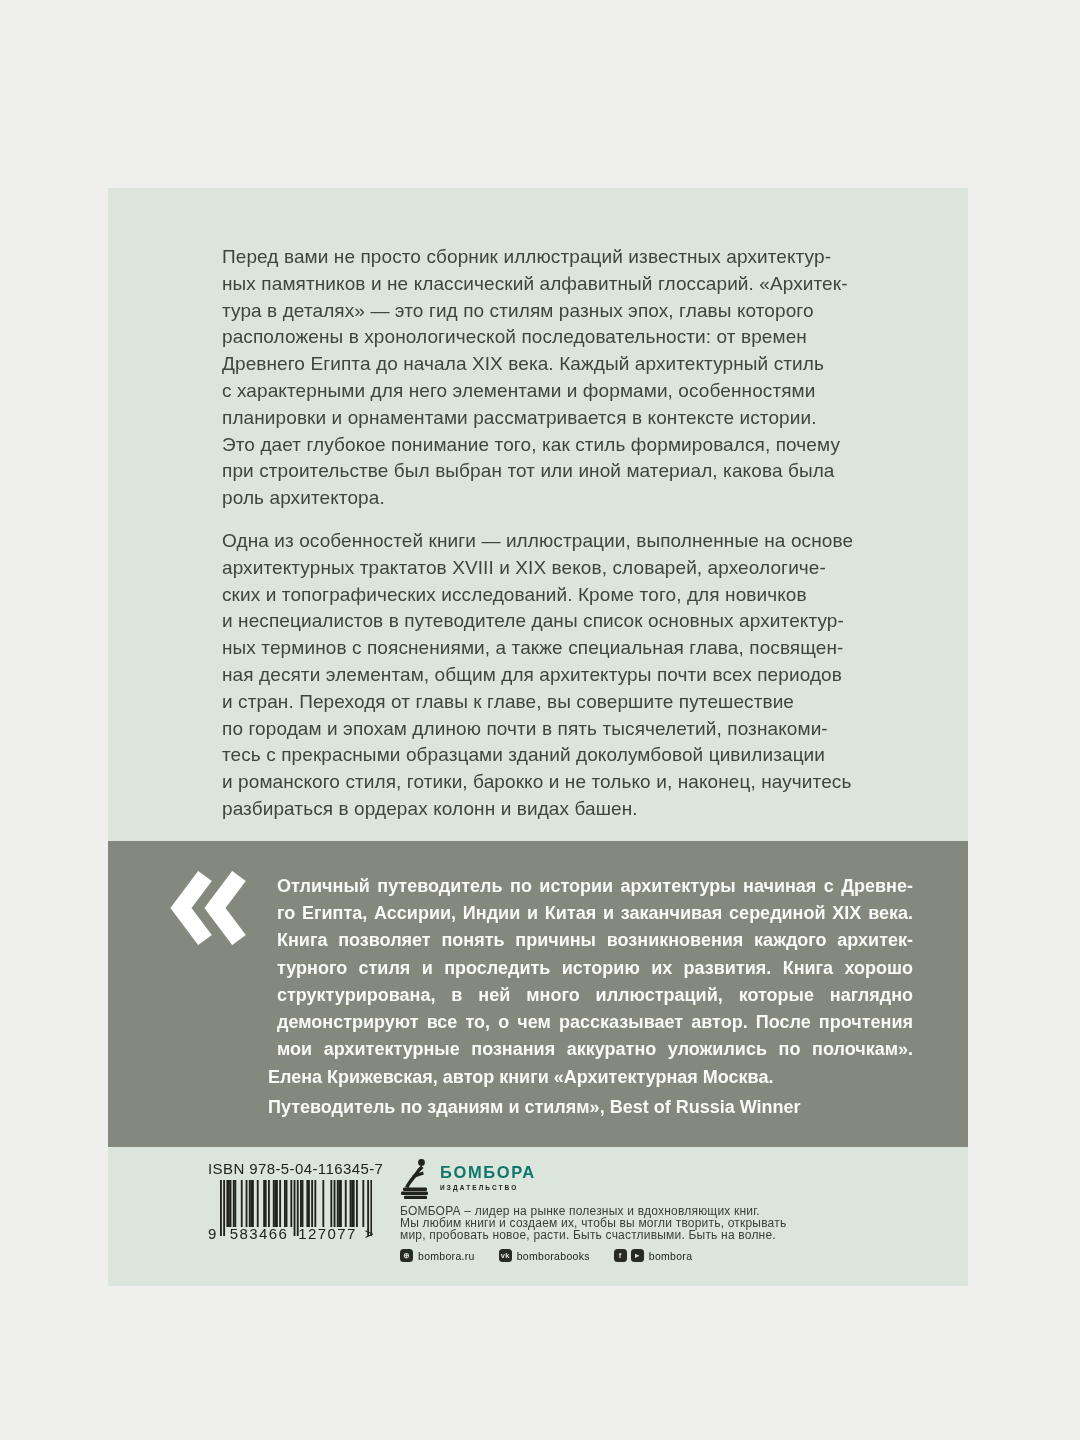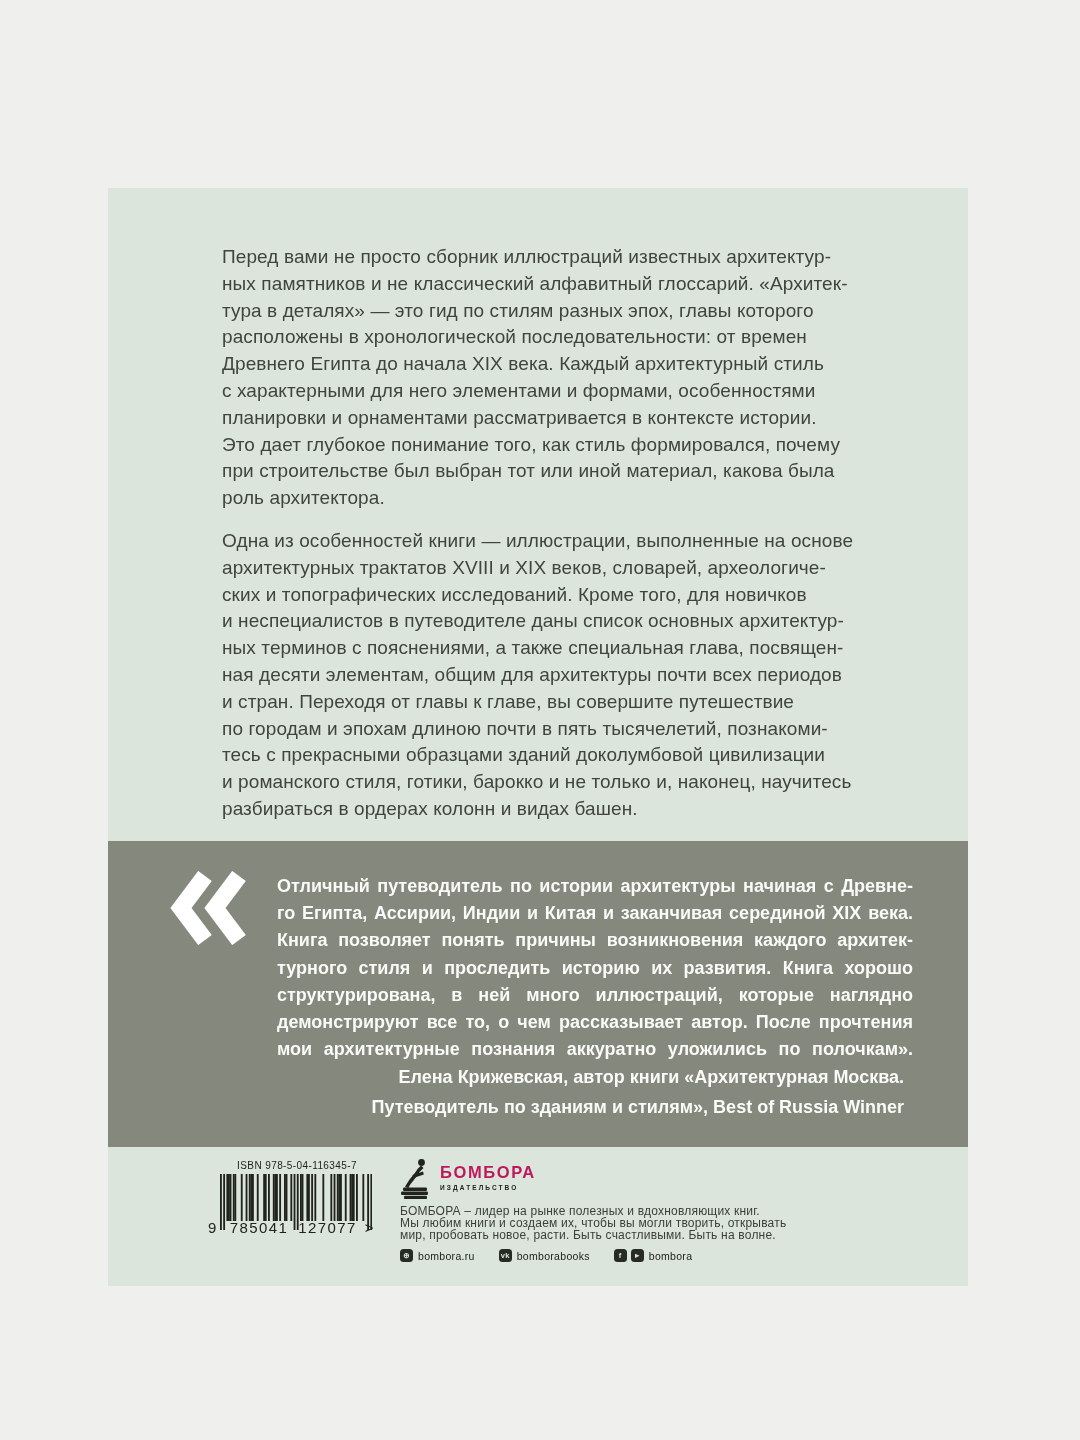--- a/index.html
+++ b/index.html
@@ -11,34 +11,34 @@
         color:#3f443d;white-space:pre-line;letter-spacing:0.1px;}
   .p1{top:56px;}
   .p2{top:340px;}
 
   .quote-band{position:absolute;left:0;top:653px;width:860px;height:306px;background:#85887c;}
   .quote-mark{position:absolute;left:60px;top:30px;width:80px;height:74px;}
   .quote-text{position:absolute;left:160px;top:32px;width:636px;font-size:18px;font-weight:bold;
         line-height:27.2px;color:#fafaf8;white-space:pre-line;
         text-align:justify;text-align-last:justify;margin-left:9px;-moz-text-align-last:justify;}
   .quote-attr{position:absolute;left:160px;top:221px;width:636px;font-size:18px;font-weight:bold;
-        line-height:30px;color:#fafaf8;white-space:pre-line;text-align:right;}
+        line-height:30px;color:#fafaf8;white-space:pre-line;}
 
   .barcode-block{position:absolute;left:100px;top:972px;width:178px;color:#20241d;}
-  .isbn{font-size:10px;letter-spacing:0.4px;text-align:center;white-space:nowrap;}
+  .isbn{font-size:15px;letter-spacing:0.4px;white-space:nowrap;}
   .bars{display:block;margin:3px 0 0 12px;}
   .bdigits{display:flex;align-items:flex-end;gap:10px;font-size:15px;letter-spacing:1.4px;
         margin-top:-11px;position:relative;}
   .bdigits .d1{margin-right:2px;}
   .bdigits .d4{letter-spacing:0;margin-left:-2px;}
 
   .publisher{position:absolute;left:292px;top:970px;width:480px;color:#2c302a;}
   .pub-head{display:flex;align-items:flex-start;gap:9px;}
   .pub-logo{width:31px;height:42px;flex:0 0 auto;}
-  .pub-name{font-size:16.5px;font-weight:bold;letter-spacing:1.6px;color:#be185d;margin-top:5px;}
+  .pub-name{font-size:16.5px;font-weight:bold;letter-spacing:1.6px;color:#0f766e;margin-top:5px;}
   .pub-sub{font-size:6.5px;font-weight:bold;letter-spacing:2.1px;color:#20241d;margin-top:2px;}
   .pub-desc{font-size:12px;line-height:12px;color:#3a3f37;margin-top:5px;white-space:pre-line;
         letter-spacing:0.2px;}
   .pub-social{display:flex;align-items:center;gap:24px;margin-top:8px;font-size:10.5px;
         color:#20241d;letter-spacing:0.3px;}
   .soc{display:inline-flex;align-items:center;}
   .sic{display:inline-flex;width:13px;height:13px;border-radius:3.5px;background:#272b24;
         color:#dce5dc;font-size:7.5px;font-weight:bold;align-items:center;justify-content:center;
         margin-right:5px;line-height:1;}
   .sic + .sic{margin-left:-1px;}
@@ -132,21 +132,21 @@
           <rect x="129.60" y="0" width="1.85" height="47" fill="#20241d"></rect>
           <rect x="131.20" y="0" width="1.85" height="47" fill="#20241d"></rect>
           <rect x="132.80" y="0" width="1.85" height="47" fill="#20241d"></rect>
           <rect x="136.00" y="0" width="1.85" height="47" fill="#20241d"></rect>
           <rect x="142.40" y="0" width="1.85" height="47" fill="#20241d"></rect>
           <rect x="147.20" y="0" width="1.85" height="56" fill="#20241d"></rect>
           <rect x="150.40" y="0" width="1.85" height="56" fill="#20241d"></rect>
         </svg>
       <div class="bdigits">
         <span class="d d1">9</span>
-        <span class="d d2">785041</span>
+        <span class="d d2">583466</span>
         <span class="d d3">127077</span>
         <span class="d d4">&gt;</span>
       </div>
     </div>
 
     <div class="publisher">
       <div class="pub-head">
         <svg class="pub-logo" viewBox="0 0 31 42" aria-hidden="true">
           <g fill="#20241d">
             <circle cx="21.5" cy="4.5" r="3.4"></circle>

